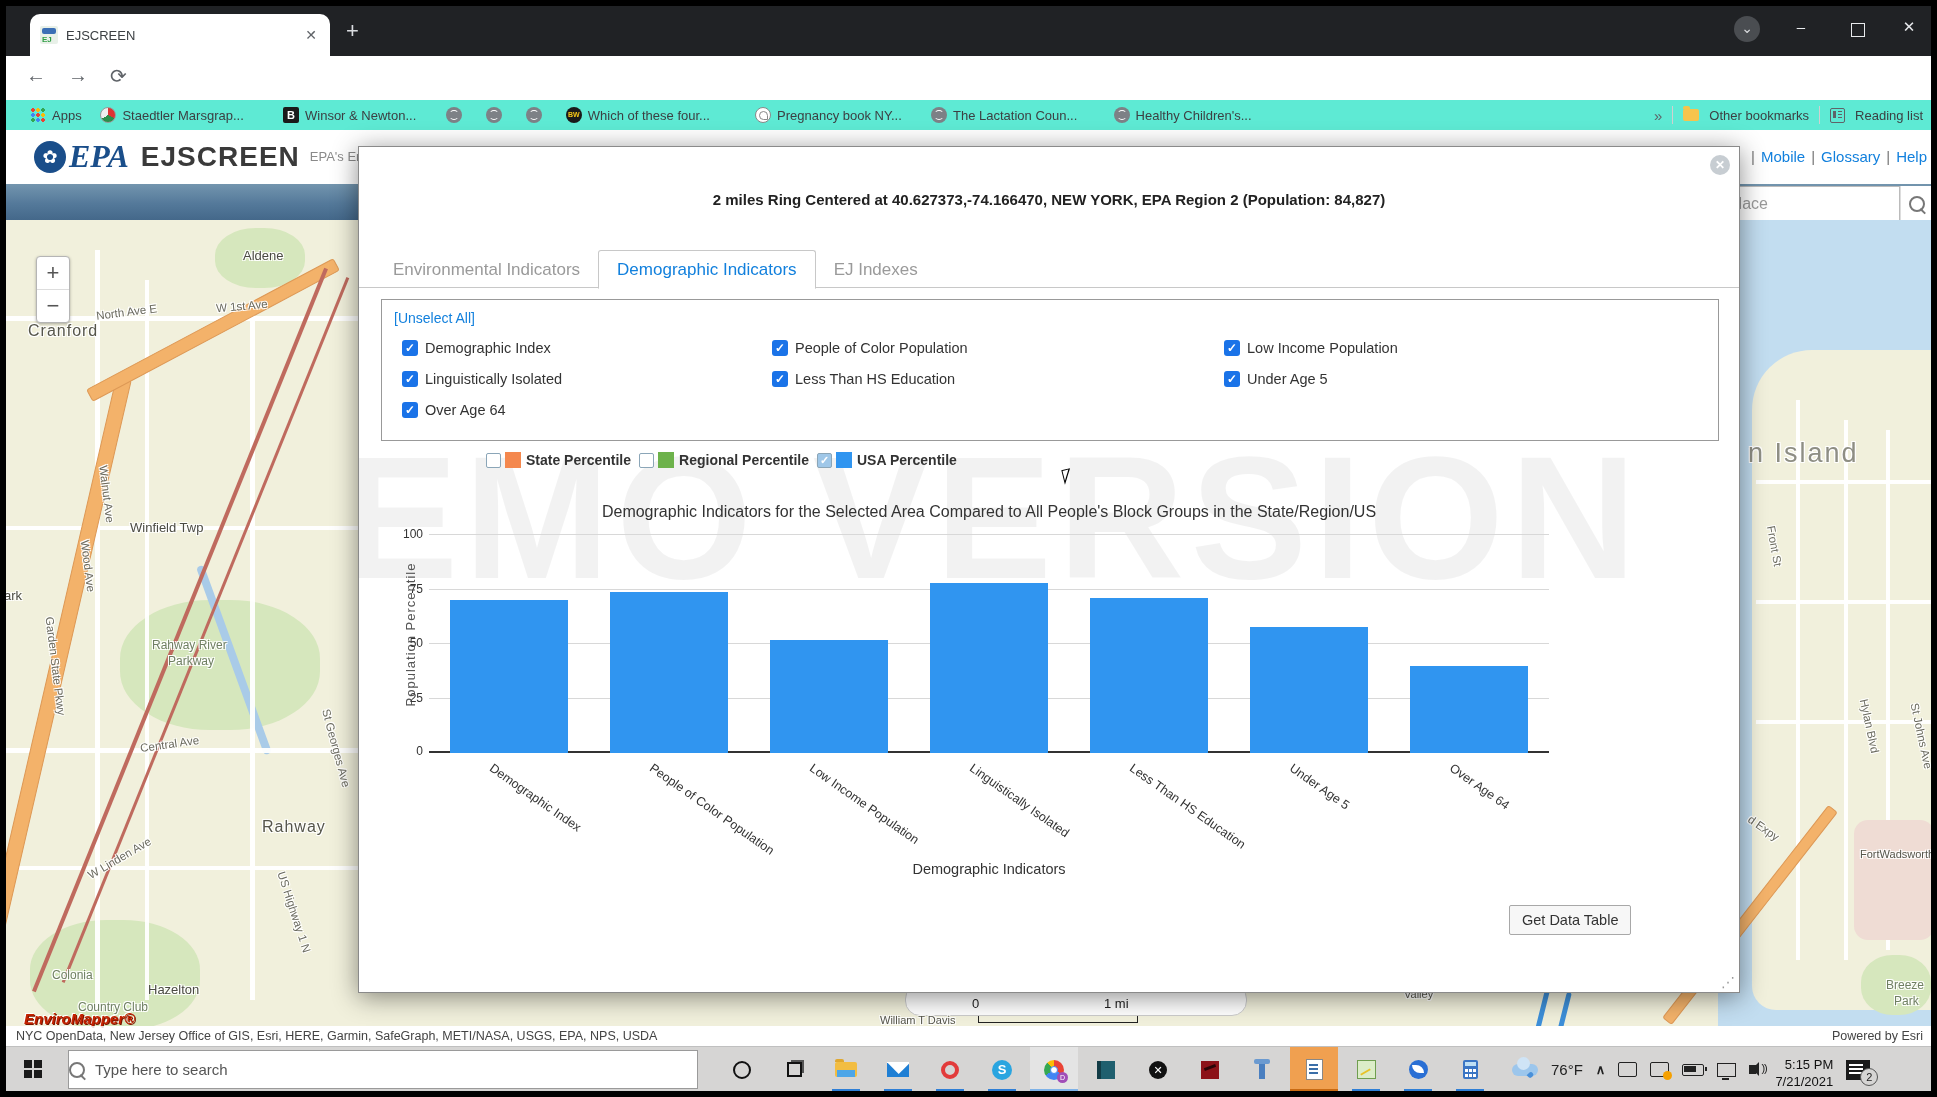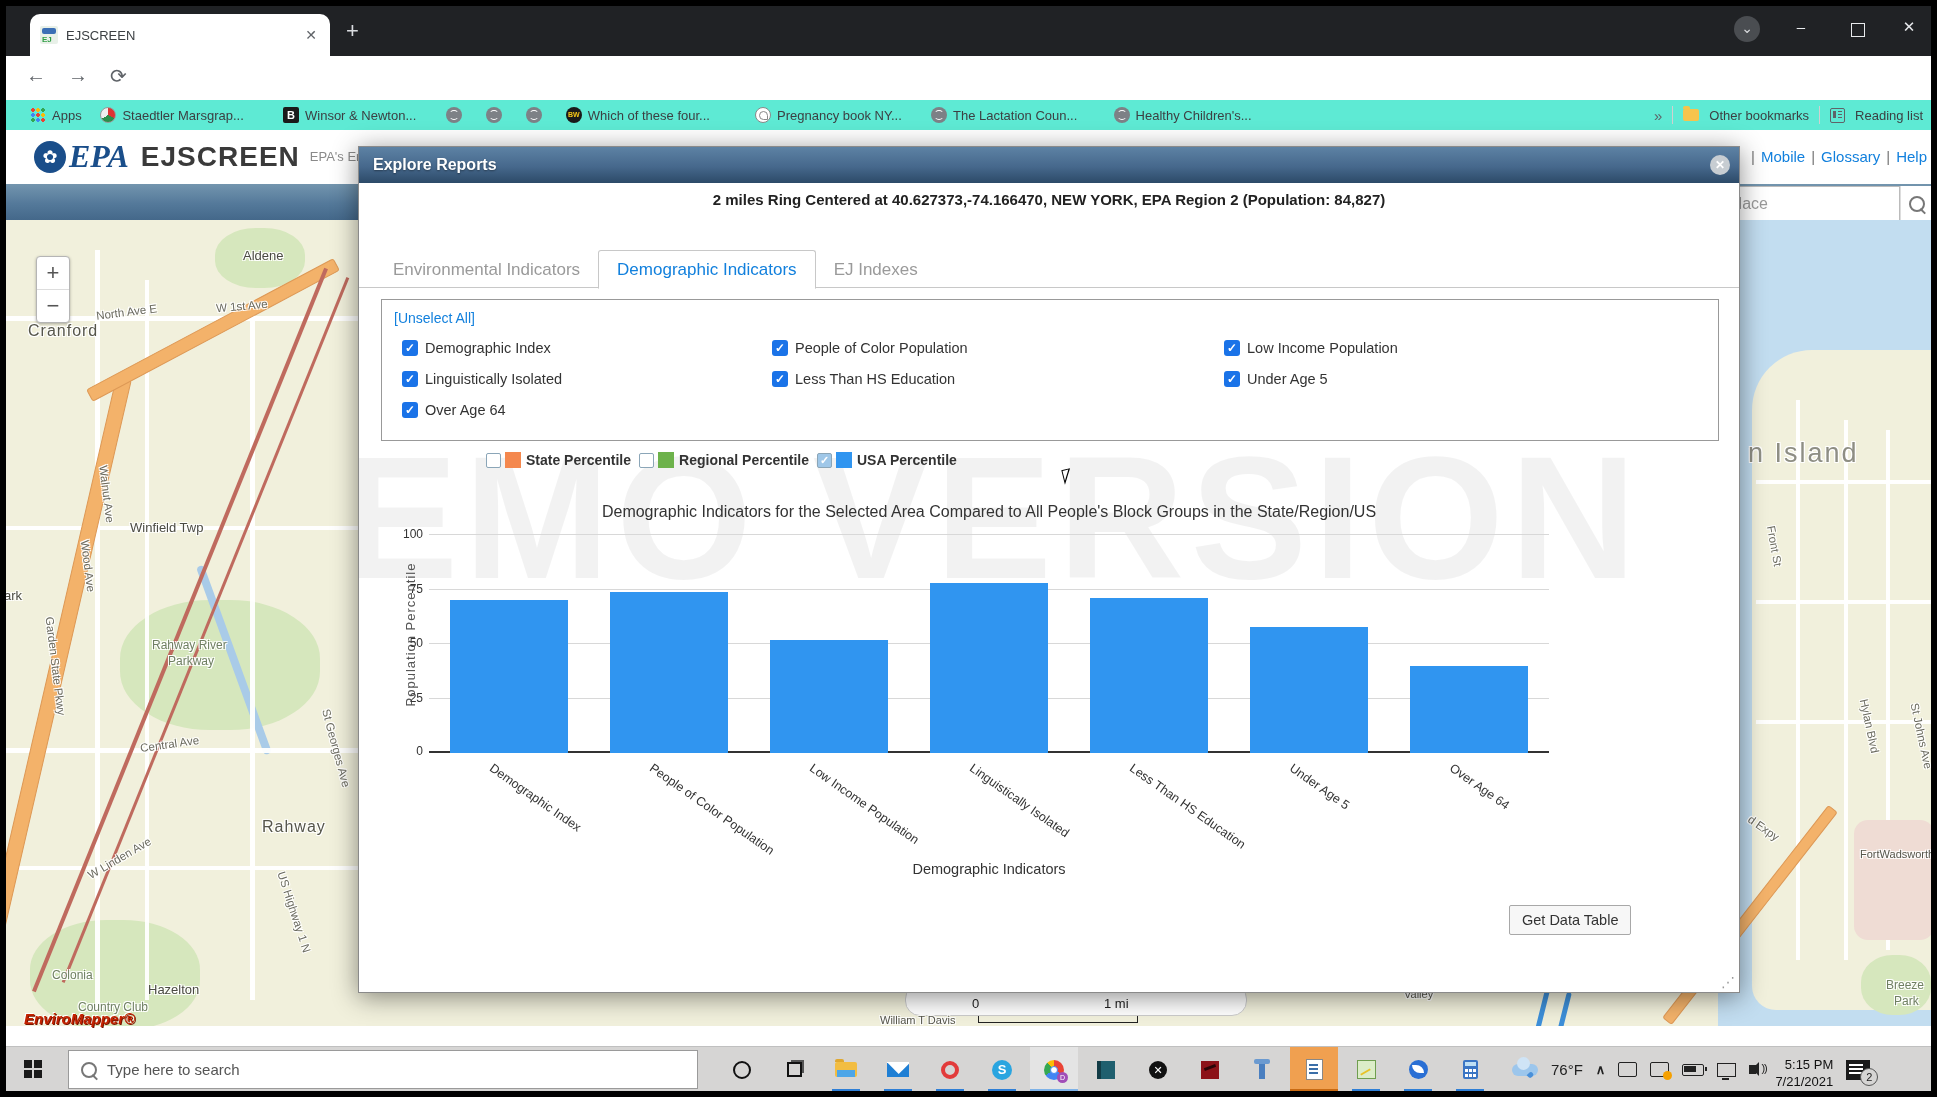--- a/index.html
+++ b/index.html
@@ -124,21 +124,21 @@
   .cat{position:absolute;font-size:12.5px;color:#333;transform:rotate(35deg);transform-origin:left top;white-space:nowrap;}
   .xlab{position:absolute;left:70px;top:714px;width:1120px;text-align:center;font-size:14.5px;color:#333;z-index:2;}
   .getdata{position:absolute;left:1150px;top:758px;padding:6px 12px;font-size:14.5px;color:#333;background:#f7f7f7;border:1px solid #a8a8a8;border-radius:2px;z-index:2;}
   .resize{position:absolute;right:4px;bottom:2px;color:#999;font-size:14px;z-index:2;}
   .cursor{position:absolute;left:1057px;top:463px;width:0;height:0;border-left:9px solid #000;border-bottom:15px solid transparent;transform:rotate(-14deg);z-index:30;}
   .cursor::after{content:"";position:absolute;left:-8px;top:1px;width:0;height:0;border-left:6px solid #fff;border-bottom:10px solid transparent;}
   
   .taskbar{position:absolute;left:0;top:1040px;width:1925px;height:45px;background:#d6d5d4;border-top:1px solid #c0c0c0;z-index:40;}
   .startbtn{position:absolute;left:18px;top:13px;width:18px;height:18px;}
   .startbtn div{position:absolute;width:8px;height:8px;background:#1a1a1a;}
-  .tsearch{position:absolute;left:62px;top:3px;width:630px;height:39px;background:#fff;border:1px solid #9a9a9a;box-sizing:border-box;display:flex;align-items:center;gap:10px;padding-left:12px;color:#555;font-size:15px;}
+  .tsearch{position:absolute;left:62px;top:3px;width:630px;height:39px;background:#fff;border:1px solid #9a9a9a;box-sizing:border-box;display:flex;align-items:center;gap:10px;color:#555;font-size:15px;}
   .appcell{position:absolute;top:0;width:48px;height:45px;display:flex;align-items:center;justify-content:center;}
   .underl{position:absolute;bottom:0;left:10px;width:28px;height:3px;background:#2f7fd6;}
   .cell-chrome{background:#e4e4e4;}
   .cell-doc{background:#f0a050;}
   .cell-doc .underl{background:#c96a12;width:48px;left:0;}
   .tray{position:absolute;top:0;height:45px;display:flex;align-items:center;gap:13px;color:#222;}
   .clockblk{text-align:right;font-size:13px;color:#111;line-height:1.25;margin-top:8px;}
   .badge{position:relative;width:24px;height:20px;background:#1a1a1a;}
   .badge::before{content:"";position:absolute;left:3px;top:4px;width:14px;height:2px;background:#fff;box-shadow:0 4px 0 #fff,0 8px 0 #fff;}
   .badge-num{position:absolute;right:-8px;bottom:-6px;width:16px;height:16px;border:1.5px solid #555;border-radius:50%;background:#d6d5d4;font-size:11px;text-align:center;line-height:16px;}
@@ -356,24 +356,27 @@
         <span class="mlabel s-rd" style="left: 1836px; top: 714px; transform: rotate(78deg);">Hylan Blvd</span>
         <span class="mlabel s-rd" style="left: 1882px; top: 724px; transform: rotate(78deg);">St Johns Ave</span>
         <span class="mlabel s-rd" style="left: 1740px; top: 816px; transform: rotate(35deg);">d Expy</span>
         <span class="mlabel s-pl-sm" style="left: 1854px; top: 842px;">FortWadsworth</span>
         <span class="mlabel s-pl-sm" style="left: 1398px; top: 982px;">Valley</span>
         <span class="mlabel s-pk" style="left: 1880px; top: 972px;">Breeze</span>
         <span class="mlabel s-pk" style="left: 1888px; top: 988px;">Park</span>
         <span class="mlabel s-pl-sm" style="left: 874px; top: 1008px;">William T Davis</span>
       </div>
 
+  <div class="attrib">
+    <span class="left">NYC OpenData, New Jersey Office of GIS, Esri, HERE, Garmin, SafeGraph, METI/NASA, USGS, EPA, NPS, USDA</span>
+    <span class="right">Powered by Esri</span>
+  </div>
 
   <div class="modal">
     <div class="watermark">DEMO VERSION</div>
-    <div class="mtitle">Explore Reports</div>
     <div class="mclose">✕</div>
     <div class="msub">2 miles Ring Centered at 40.627373,-74.166470, NEW YORK, EPA Region 2 (Population: 84,827)</div>
     <div class="tabsrow" id="modal-tabs" style="padding-left: 16px;"><span class="mtab">Environmental Indicators</span><span class="mtab active">Demographic Indicators</span><span class="mtab">EJ Indexes</span></div>
     <div class="cbpanel">
       <span class="unselect">[Unselect All]</span>
       <div id="cb-cols">
             <div class="cbrow" style="left: 20px; top: 40px;">
               <span class="cbx">✓</span>
               <span class="cblabel">Demographic Index</span>
             </div>

